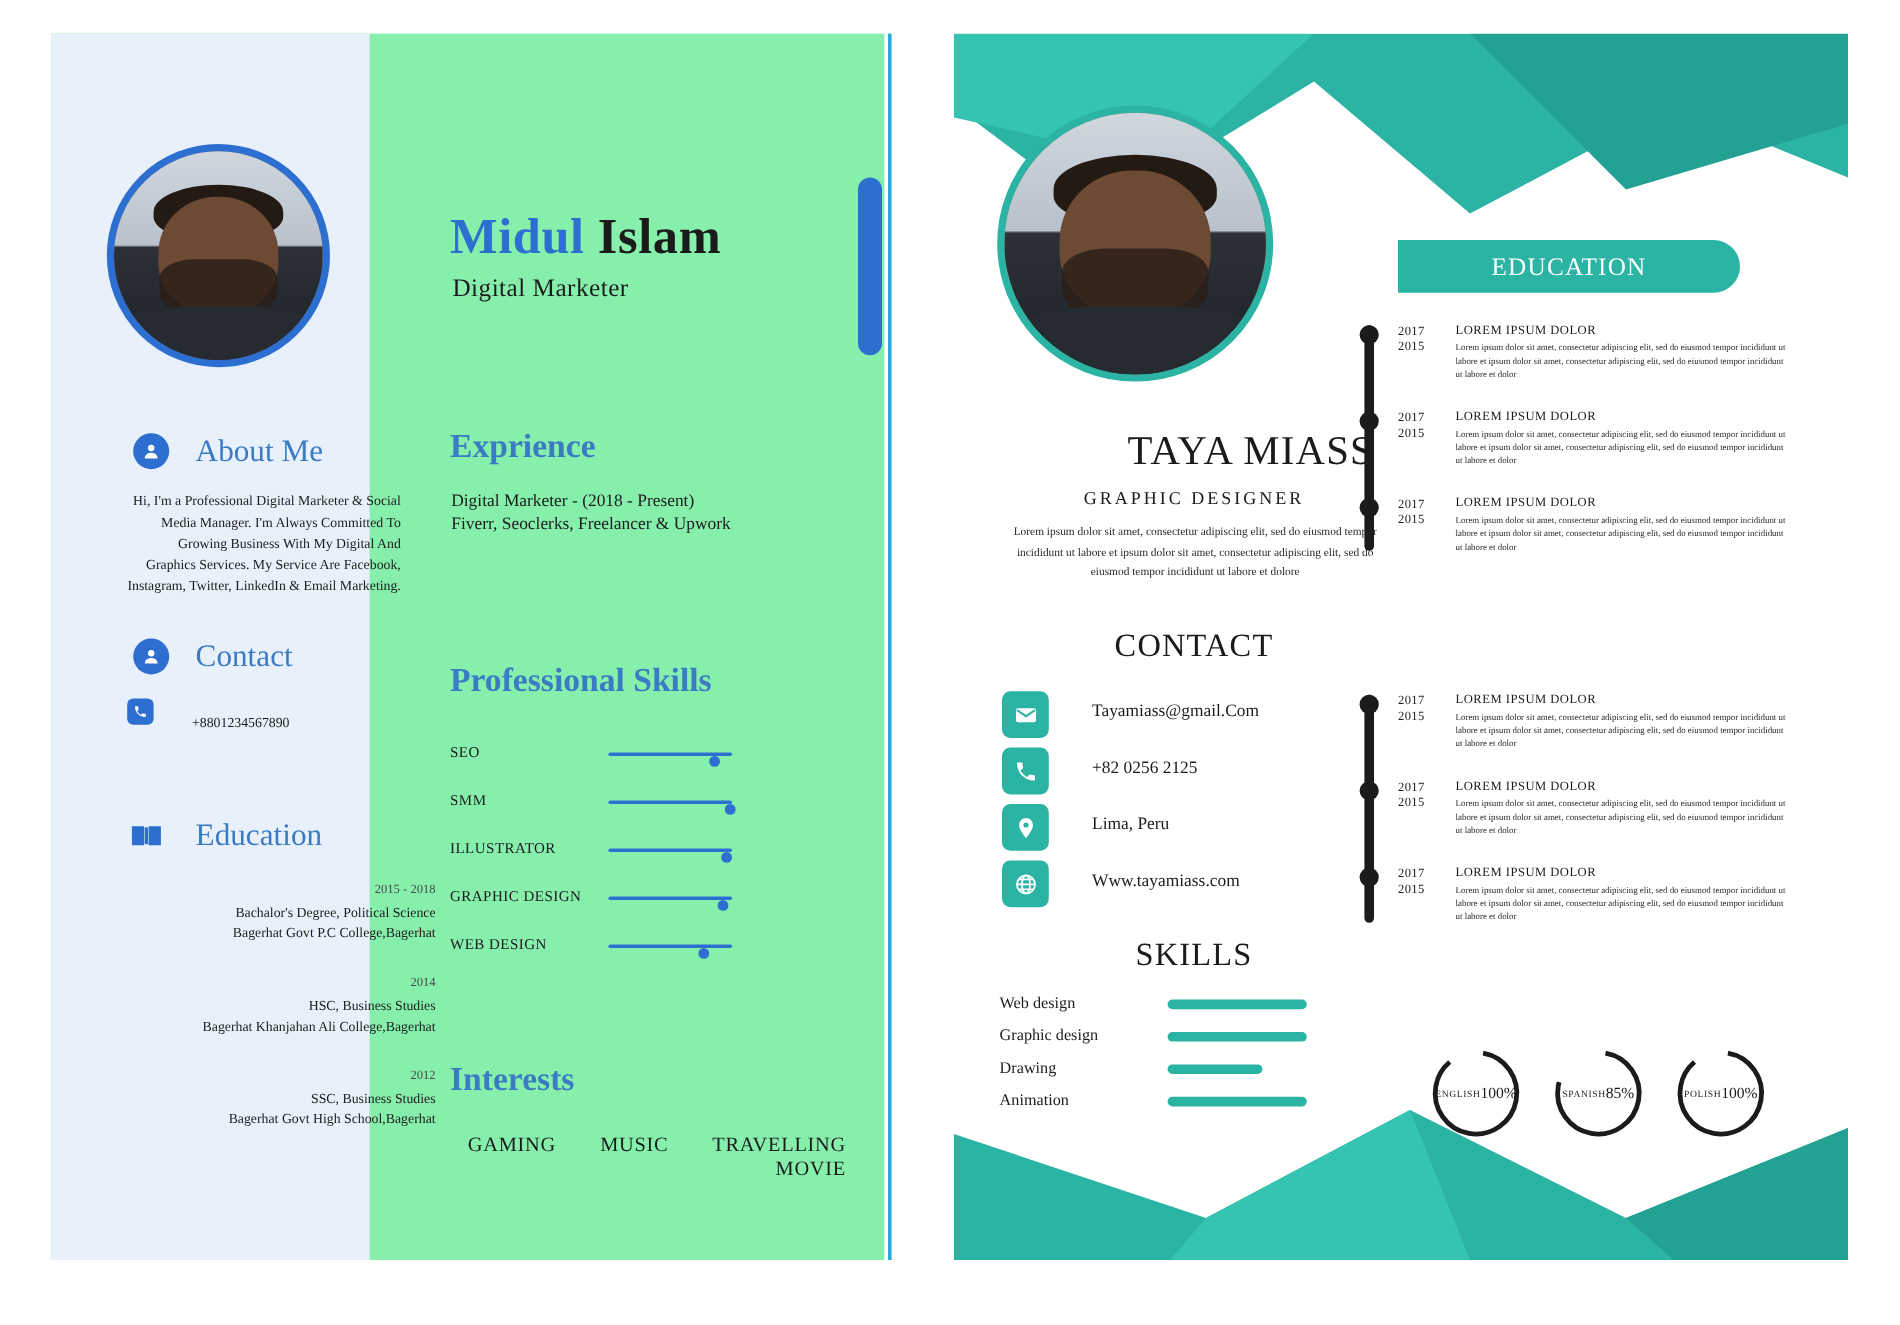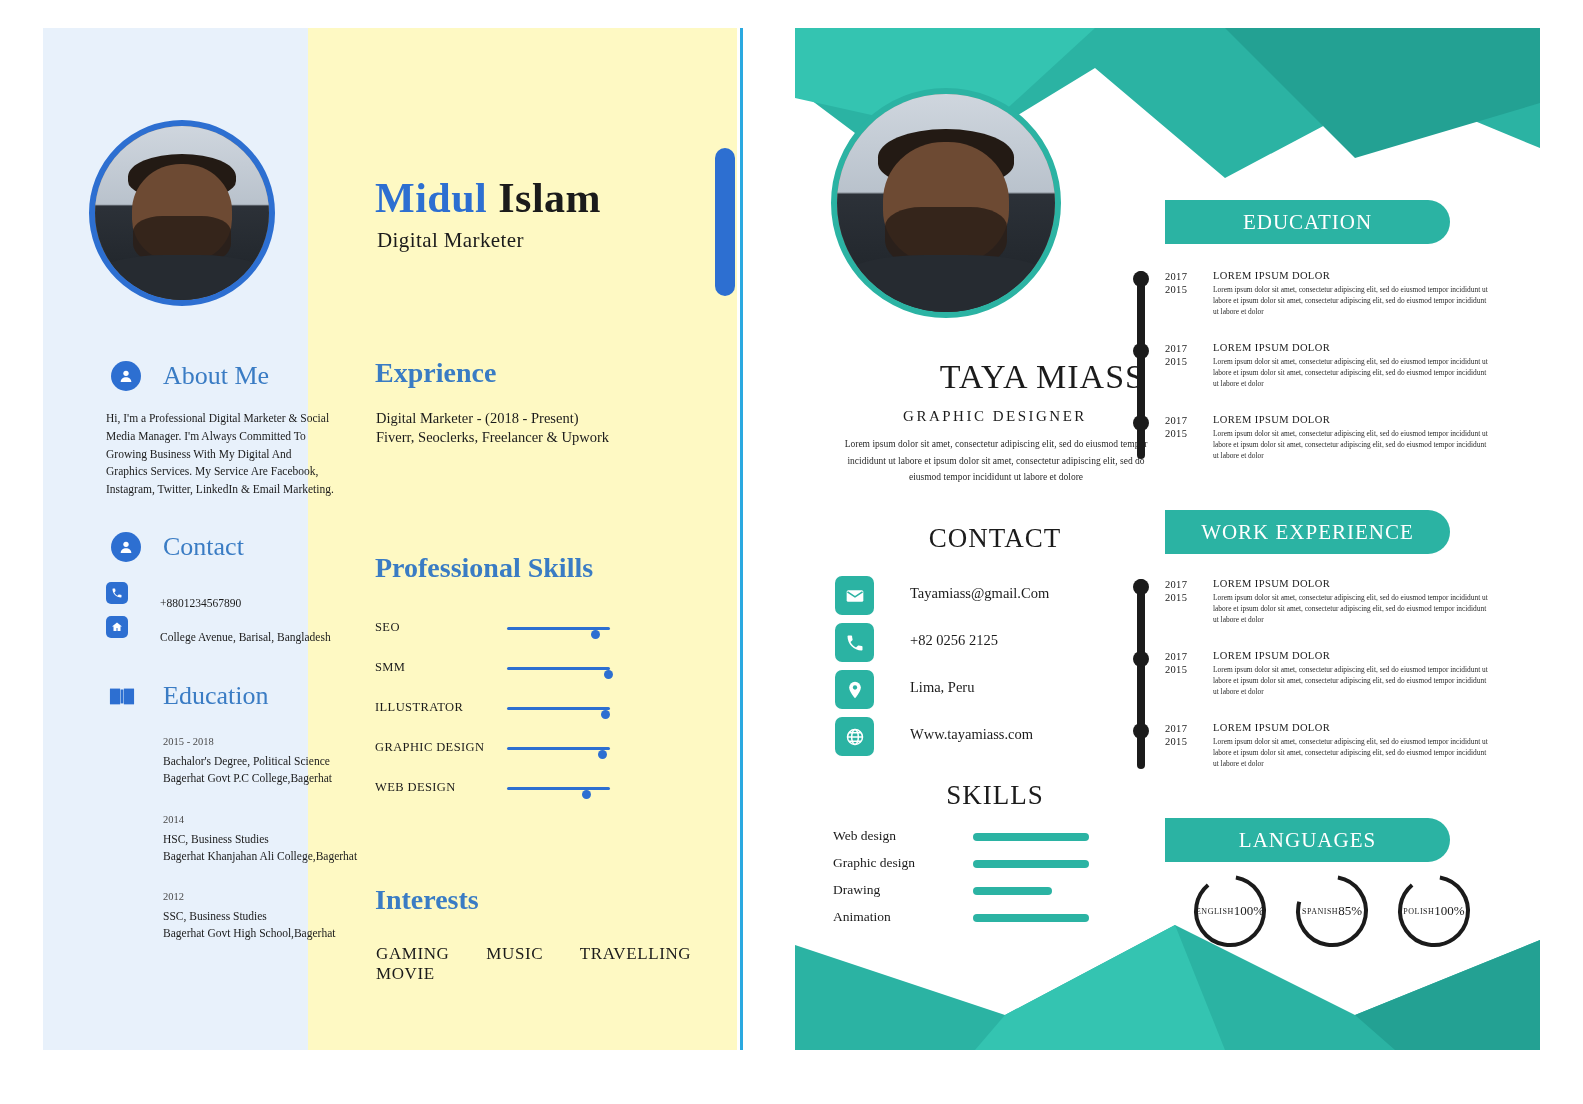--- a/index.html
+++ b/index.html
@@ -4,21 +4,21 @@
 <style>
   html,body{margin:0;padding:0;}
   body{
     width:1583px;height:1104px;background:#ffffff;
     font-family:"Liberation Serif", serif;
     overflow:hidden;position:relative;
   }
   .page{position:absolute;inset:0;}
 
   
-  .resume-left{position:absolute;left:43px;top:28px;width:694px;height:1022px;background:#fef9c3;}
+  .resume-left{position:absolute;left:43px;top:28px;width:694px;height:1022px;background:#86efac;text-align:right;}
   .left-band{position:absolute;left:0;top:0;width:265px;height:1022px;background:#e8f1fb;}
 
   .avatar-ring{
     position:absolute;left:46px;top:92px;width:174px;height:174px;border-radius:50%;
     border:6px solid #2d6fd1;overflow:hidden;background:#8c7f72;
   }
   .avatar-ring .photo{position:absolute;inset:0;}
 
   
   .face-bg{position:absolute;inset:0;background:linear-gradient(#cfd6de 0%, #b9c2cc 45%, #2c3138 46%, #1d2227 100%);}
@@ -159,28 +159,20 @@
     <div class="sec-head-left contact-head">Contact</div>
 
     <div class="contact-rows">
       <div class="c-row">
         <div class="c-ico">
           <svg width="12" height="12" viewBox="0 0 24 24" fill="#fff">
               <path d="M6.6 10.8c1.4 2.8 3.8 5.1 6.6 6.6l2.2-2.2c.3-.3.7-.4 1-.2 1.2.4 2.4.6 3.6.6.6 0 1 .4 1 1V20c0 .6-.4 1-1 1C10.6 21 3 13.4 3 4c0-.6.4-1 1-1h3.5c.6 0 1 .4 1 1 0 1.3.2 2.5.6 3.6.1.4 0 .7-.2 1z"></path>
             </svg>
         </div>
         <div class="c-txt">+8801234567890</div>
-      </div>
-      <div class="c-row">
-        <div class="c-ico">
-          <svg width="12" height="12" viewBox="0 0 24 24" fill="#fff">
-              <path d="M12 3L2 11h3v9h6v-6h2v6h6v-9h3z"></path>
-            </svg>
-        </div>
-        <div class="c-txt">College Avenue, Barisal, Bangladesh</div>
       </div>
     </div>
 
     <div class="ico-rect" style="left:66px;top:655px;">
       <svg width="28" height="22" viewBox="0 0 28 22" fill="#2d6fd1">
           <path d="M1 3h11v17H1z" rx="2"></path>
           <path d="M16 3h11v17H16z" rx="2"></path>
           <rect x="12.5" y="4" width="3" height="15" fill="#2d6fd1"></rect>
         </svg>
     </div>
@@ -363,23 +355,20 @@
         </div>
     </div>
     <div class="tl-entry" style="left:370px;top:386px;">
       <div class="tl-year"><span>2017</span><br><span>2015</span></div>
       <div class="tl-body">
           <div class="tl-title">LOREM IPSUM DOLOR</div>
           <div class="tl-desc">Lorem ipsum dolor sit amet, consectetur adipiscing elit, sed do eiusmod tempor incididunt ut labore et ipsum dolor sit amet, consectetur adipiscing elit, sed do eiusmod tempor incididunt ut labore et dolor</div>
         </div>
     </div>
 
-    <div class="rbanner rb-work">
-        <span>WORK EXPERIENCE</span>
-      </div>
     <div class="tl tl-work">
       <div class="tl-dot" style="top:0px"></div>
       <div class="tl-dot" style="top:72px"></div>
       <div class="tl-dot" style="top:144px"></div>
     </div>
     <div class="tl-entry" style="left:370px;top:550px;">
       <div class="tl-year"><span>2017</span><br><span>2015</span></div>
       <div class="tl-body">
           <div class="tl-title">LOREM IPSUM DOLOR</div>
           <div class="tl-desc">Lorem ipsum dolor sit amet, consectetur adipiscing elit, sed do eiusmod tempor incididunt ut labore et ipsum dolor sit amet, consectetur adipiscing elit, sed do eiusmod tempor incididunt ut labore et dolor</div>
@@ -393,23 +382,20 @@
         </div>
     </div>
     <div class="tl-entry" style="left:370px;top:694px;">
       <div class="tl-year"><span>2017</span><br><span>2015</span></div>
       <div class="tl-body">
           <div class="tl-title">LOREM IPSUM DOLOR</div>
           <div class="tl-desc">Lorem ipsum dolor sit amet, consectetur adipiscing elit, sed do eiusmod tempor incididunt ut labore et ipsum dolor sit amet, consectetur adipiscing elit, sed do eiusmod tempor incididunt ut labore et dolor</div>
         </div>
     </div>
 
-    <div class="rbanner rb-lang">
-        <span>LANGUAGES</span>
-      </div>
 
     <div class="lang-ring" style="left:396px;top:844px;">
       <svg width="78" height="78" viewBox="0 0 78 78">
           <circle cx="39" cy="39" r="34" fill="none" stroke="#1b1b1b" stroke-width="4" stroke-dasharray="213.6 213.6" stroke-dashoffset="30" transform="rotate(-80 39 39)"></circle>
         </svg>
       <div class="lbl">
         <div class="lang-name">ENGLISH</div>
         <div class="lang-val">100%</div>
       </div>
     </div>

